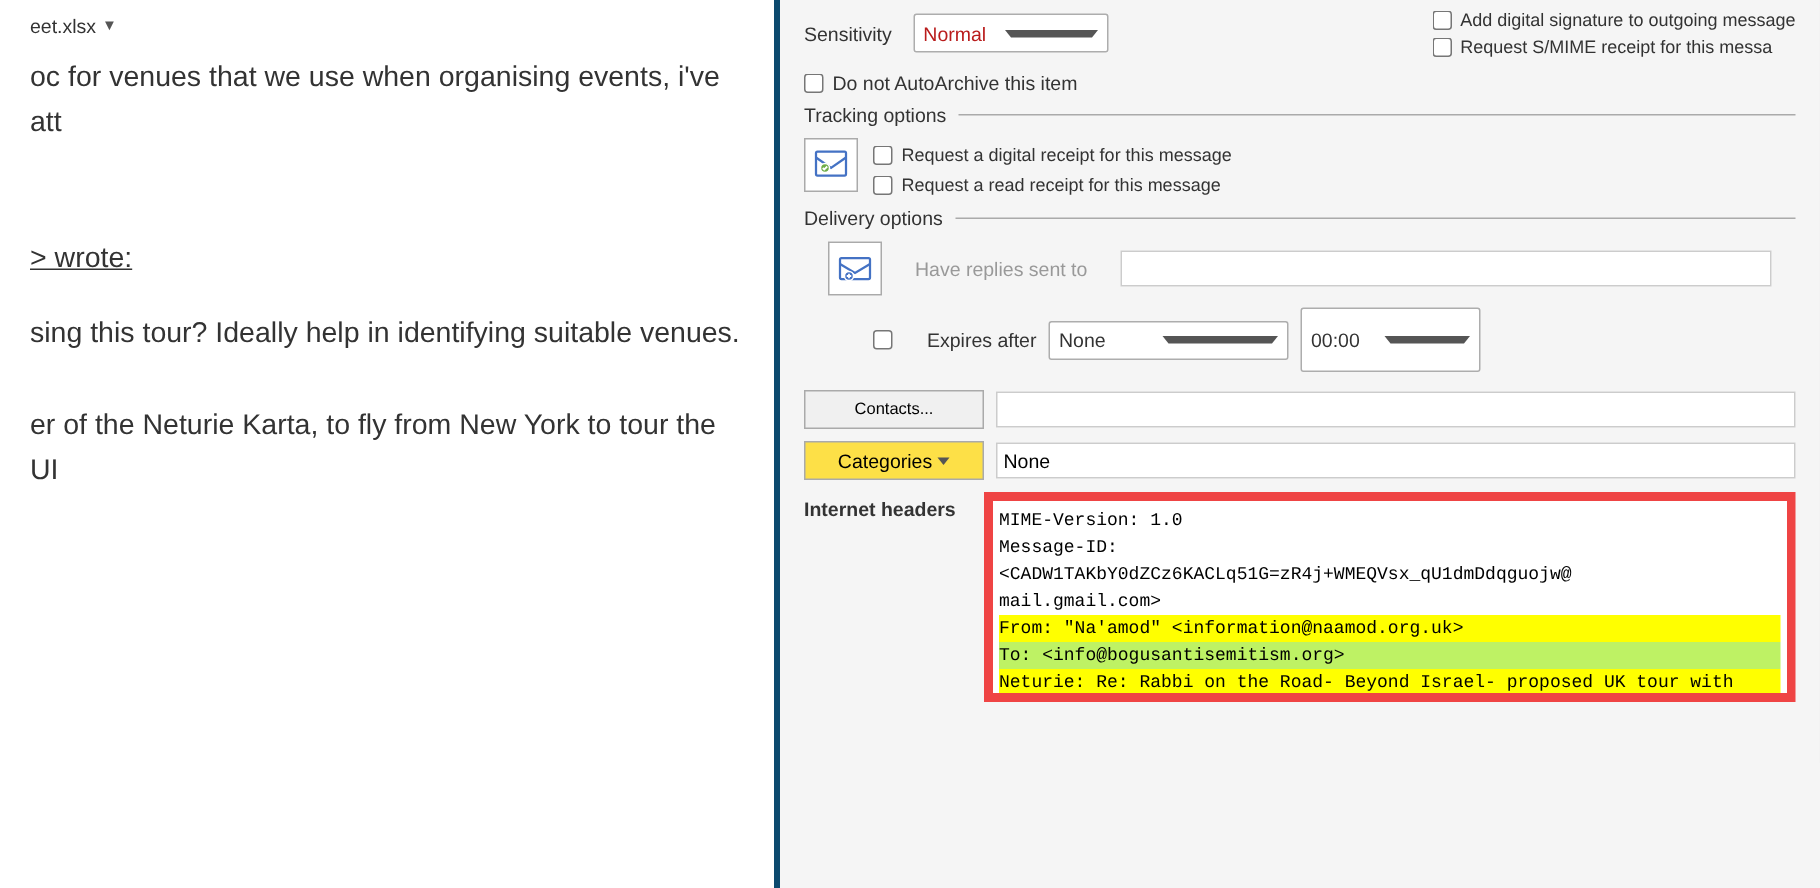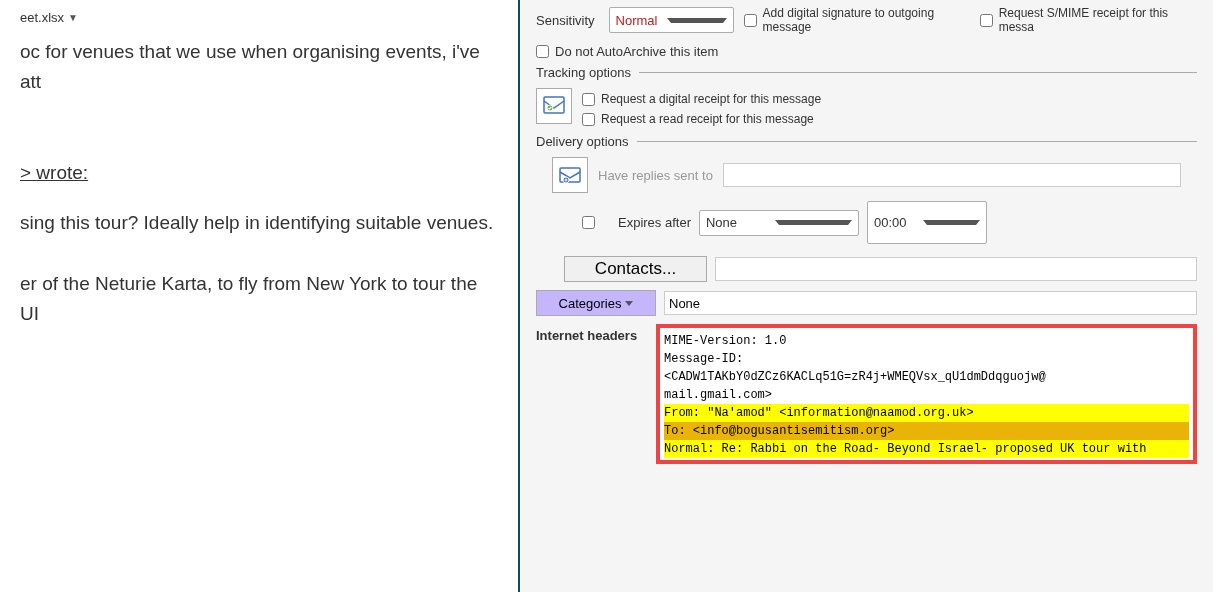--- a/index.html
+++ b/index.html
@@ -14,21 +14,21 @@
     }
 
     
     .left-panel {
       width: 520px;
       height: 592px;
       background: #ffffff;
       padding: 10px 20px;
       overflow: hidden;
       position: relative;
-      border-right: 2px solid #0c4a6e;
+      border-right: 4px solid #0c4a6e;
     }
 
     .left-panel .file-bar {
       display: flex;
       align-items: center;
       margin-bottom: 12px;
       font-size: 13px;
       color: #333;
     }
 
@@ -104,21 +104,21 @@
 
     .sensitivity-dropdown span {
       flex: 1;
       font-size: 13px;
       color: #b91c1c;
     }
 
     .checkboxes-right {
       margin-left: auto;
       display: flex;
-      flex-direction: row;
+      flex-direction: column;
       gap: 4px;
     }
 
     .checkbox-row {
       display: flex;
       align-items: center;
       gap: 6px;
       font-size: 12px;
       color: #333;
     }
@@ -187,21 +187,21 @@
     }
 
     
     .delivery-section {
       margin: 0 16px 4px 16px;
     }
 
     .delivery-body {
       display: flex;
       align-items: center;
-      gap: 10px;
+      gap: 22px;
       padding: 4px 16px;
     }
 
     .delivery-icon {
       width: 36px;
       height: 36px;
       border: 1px solid #aaa;
       background: white;
       display: flex;
       align-items: center;
@@ -279,30 +279,29 @@
 
     
     .contacts-row {
       display: flex;
       align-items: center;
       gap: 8px;
       padding: 4px 16px;
     }
 
     .btn-contacts {
-      width: 143px;
+      width: 120px;
       height: 26px;
       border: 1px solid #aaa;
       background: #f0f0f0;
-      font-size: 17px;
+      font-size: 11px;
       cursor: pointer;
       display: flex;
       align-items: center;
       justify-content: center;
-      margin-left: 28px;
     }
 
     .contacts-input {
       flex: 1;
       height: 24px;
       border: 1px solid #ccc;
       background: white;
       font-size: 13px;
       padding: 0 4px;
     }
@@ -311,21 +310,21 @@
       display: flex;
       align-items: center;
       gap: 8px;
       padding: 4px 16px;
     }
 
     .btn-categories {
       width: 120px;
       height: 26px;
       border: 1px solid #aaa;
-      background: #c4b5fd;
+      background: #fde047;
       font-size: 13px;
       cursor: pointer;
       display: flex;
       align-items: center;
       justify-content: center;
       gap: 4px;
     }
 
     .categories-value {
       flex: 1;
@@ -352,21 +351,21 @@
       color: #333;
       white-space: nowrap;
       padding-top: 4px;
       min-width: 110px;
       font-weight: bold;
     }
 
     .headers-textarea {
       flex: 1;
       height: 140px;
-      border: 4px solid #ef4444;
+      border: 6px solid #ef4444;
       background: white;
       font-size: 12px;
       font-family: 'Courier New', monospace;
       padding: 4px;
       overflow-y: auto;
       overflow-x: hidden;
       line-height: 1.5;
       resize: none;
       outline: none;
     }
@@ -491,18 +490,18 @@
   </div>
 
   <div class="internet-headers-row">
     <span class="internet-headers-label">Internet headers</span>
     <div class="headers-textarea" id="headers-container">
         <div>MIME-Version: 1.0</div>
         <div>Message-ID:</div>
         <div>&lt;CADW1TAKbY0dZCz6KACLq51G=zR4j+WMEQVsx_qU1dmDdqguojw@</div>
         <div>mail.gmail.com&gt;</div>
         <div style="background-color: rgb(255, 255, 0);">From: "Na'amod" &lt;information@naamod.org.uk&gt;</div>
-        <div style="background-color: #eab308;">To: &lt;info@bogusantisemitism.org&gt;</div>
-        <div style="background-color: rgb(255, 255, 0);">Normal: Re: Rabbi on the Road- Beyond Israel- proposed UK tour with</div>
+        <div style="background-color: #bef264;">To: &lt;info@bogusantisemitism.org&gt;</div>
+        <div style="background-color: rgb(255, 255, 0);">Neturie: Re: Rabbi on the Road- Beyond Israel- proposed UK tour with</div>
       </div>
   </div>
 
 </div>
 
 </body></html>

